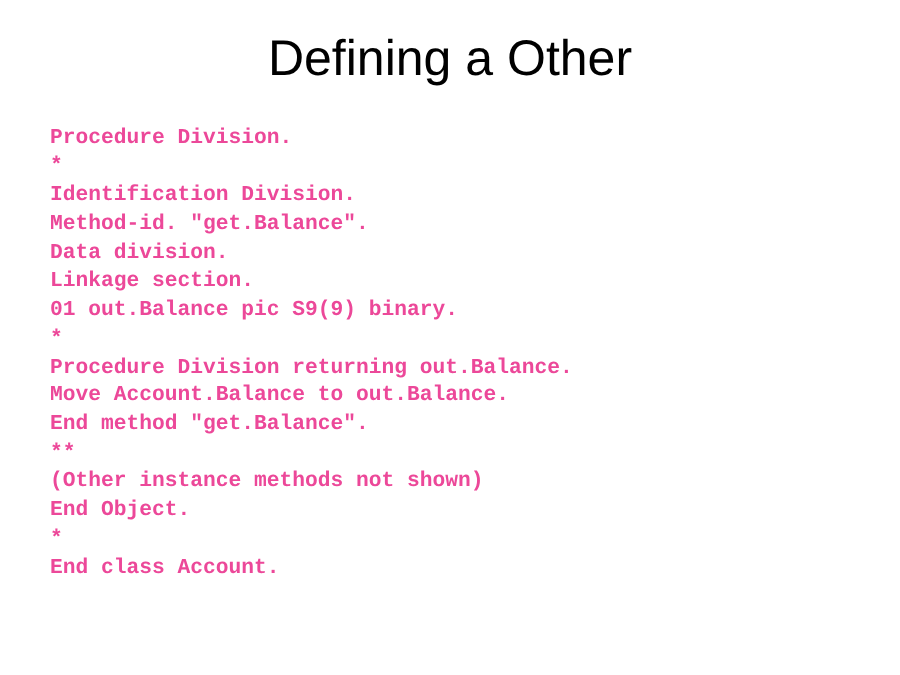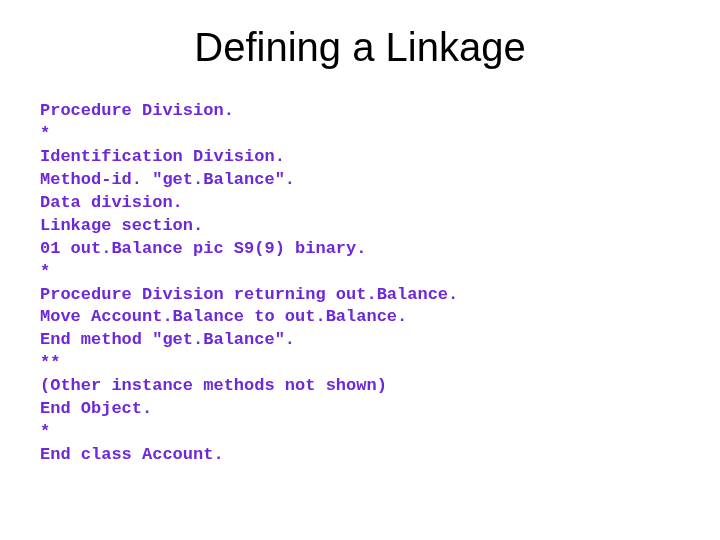--- a/index.html
+++ b/index.html
@@ -20,27 +20,27 @@
       text-align: center;
       margin-bottom: 30px;
       color: #000;
     }
     .code-block {
       font-family: "Courier New", Courier, monospace;
       font-size: 17px;
       font-weight: bold;
       line-height: 1.35;
       white-space: pre;
-      color: #6d28d9;
+      color: #ec4899;
     }
   </style>
 </head>
 <body>
 
-<h1 class="title">Defining a Linkage</h1>
+<h1 class="title">Defining a Other</h1>
 <div class="code-block">Procedure Division.
 *
 Identification Division.
 Method-id. "get.Balance".
 Data division.
 Linkage section.
 01 out.Balance pic S9(9) binary.
 *
 Procedure Division returning out.Balance.
 Move Account.Balance to out.Balance.

